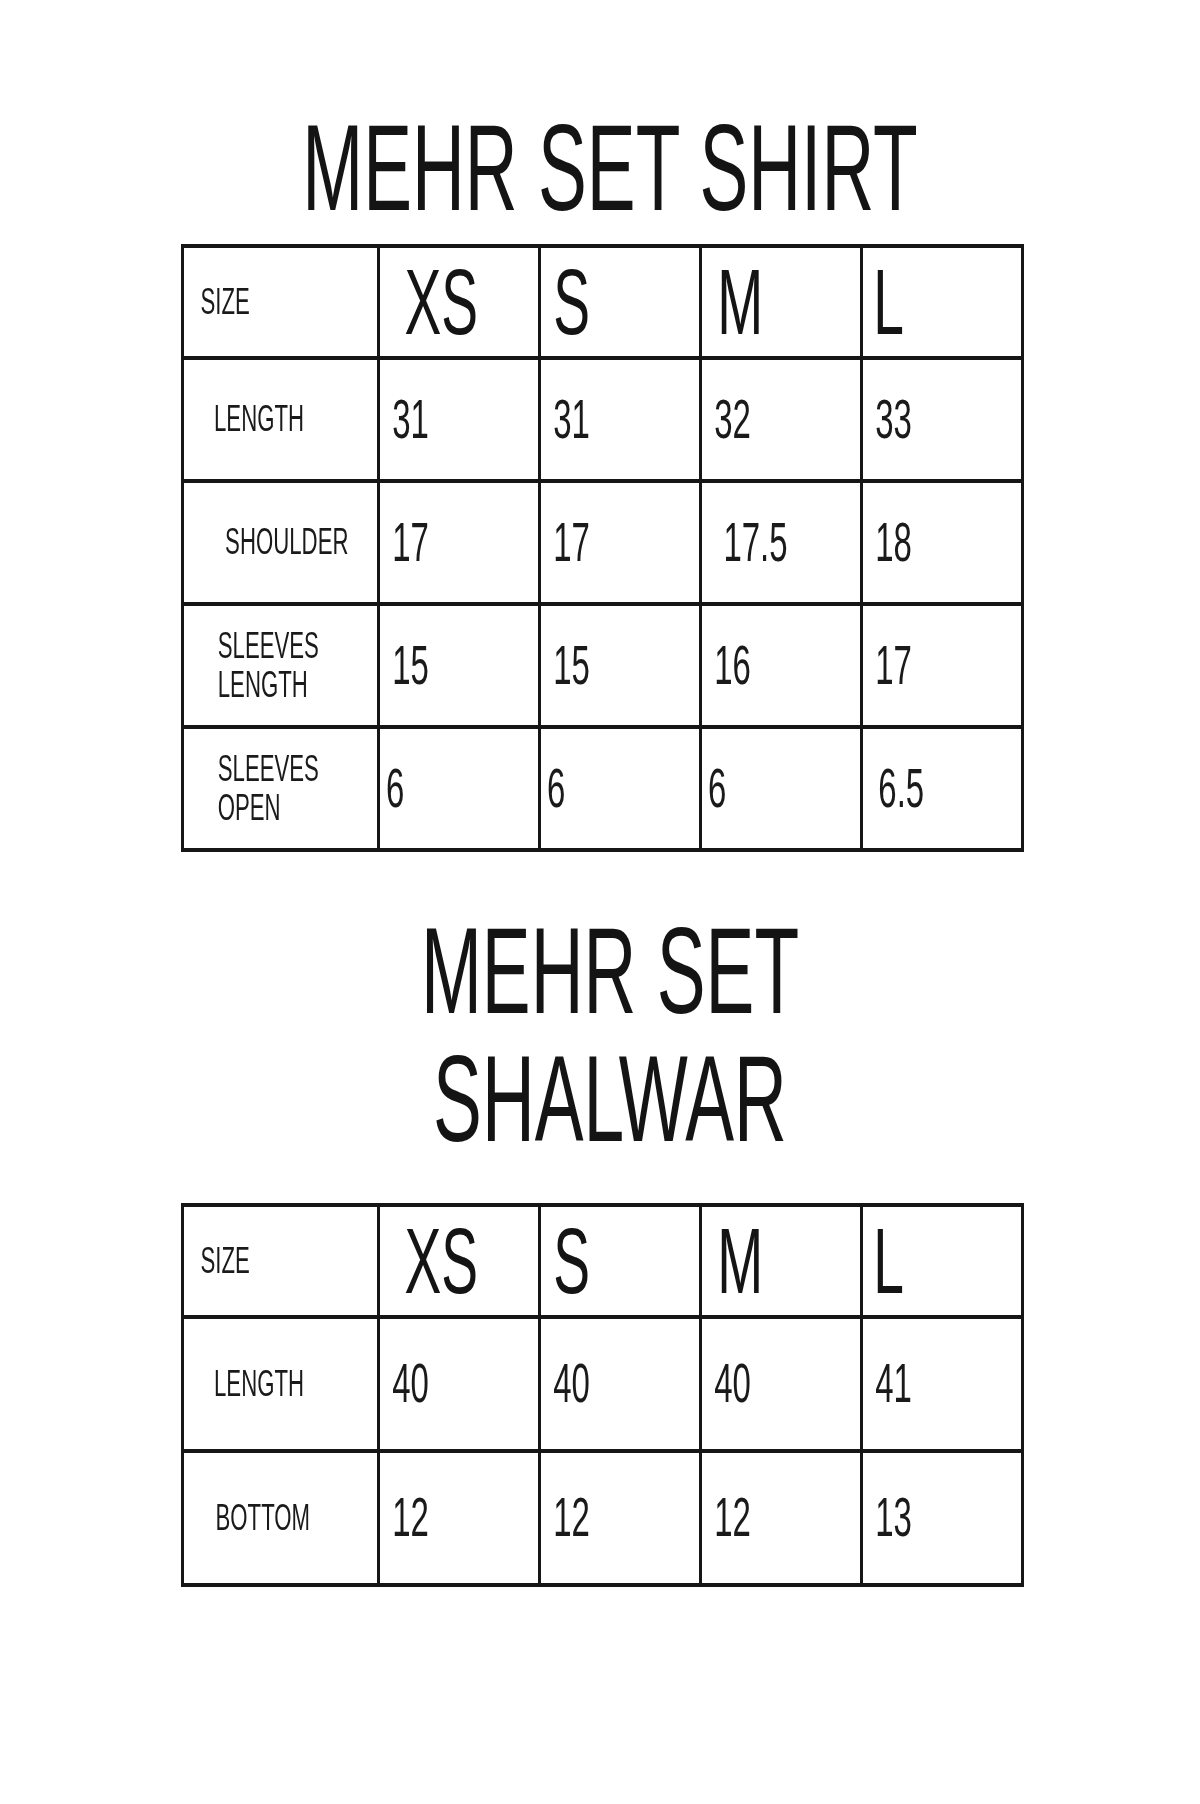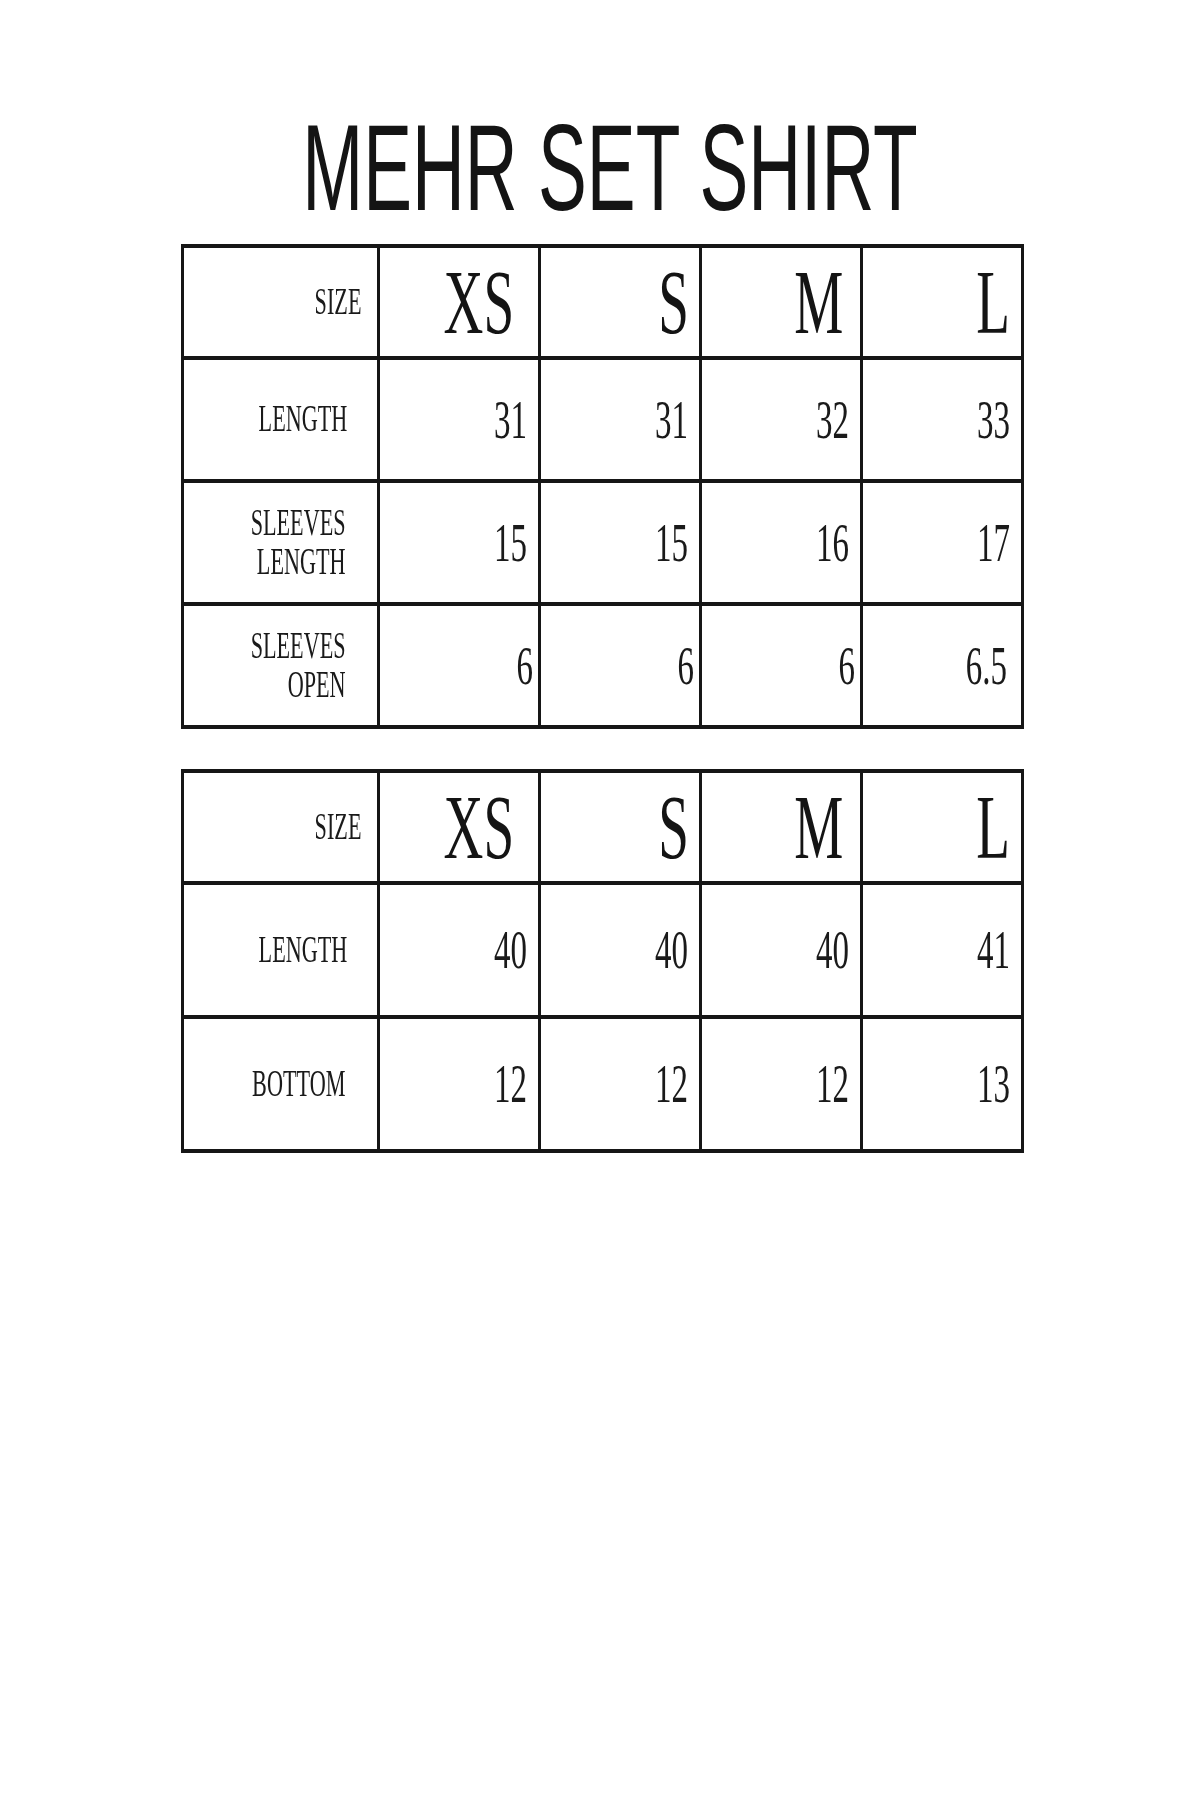--- a/index.html
+++ b/index.html
@@ -48,25 +48,24 @@
     background: #ffffff;
   }
   table.size-table.shirt   { margin-top: 12px; }
   table.size-table.shalwar { margin-top: 40px; }
 
   table.size-table td {
     border-top: 4px solid #161616;
     border-bottom: 4px solid #161616;
     border-left: 3px solid #161616;
     border-right: 3px solid #161616;
-    text-align: right;
+    text-align: left;
     vertical-align: middle;
     padding: 0;
     overflow: hidden;
-    font-family: Liberation Serif, serif;
   }
   table.size-table tr       { height: 123px; }
   table.size-table tr.hdr   { height: 112px; }
   table.shalwar   tr        { height: 134px; }
   table.shalwar   tr.hdr    { height: 112px; }
 
   .label {
     font-size: 37px;
     color: #1a1a1a;
   }
@@ -103,38 +102,46 @@
       <td><span class="cond size-letter">L</span></td>
     </tr>
     <tr>
       <td><span class="cond label">LENGTH</span></td>
       <td><span class="cond num">31</span></td>
       <td><span class="cond num">31</span></td>
       <td><span class="cond num">32</span></td>
       <td><span class="cond num">33</span></td>
     </tr>
     <tr>
+      <td><span class="cond label">SHOULDER</span></td>
+      <td><span class="cond num">17</span></td>
+      <td><span class="cond num">17</span></td>
+      <td><span class="cond num">17.5</span></td>
+      <td><span class="cond num">18</span></td>
+    </tr>
+    <tr>
       <td><span class="cond label">SLEEVES
 LENGTH</span></td>
       <td><span class="cond num">15</span></td>
       <td><span class="cond num">15</span></td>
       <td><span class="cond num">16</span></td>
       <td><span class="cond num">17</span></td>
     </tr>
     <tr>
       <td><span class="cond label">SLEEVES
 OPEN</span></td>
       <td><span class="cond num">6</span></td>
       <td><span class="cond num">6</span></td>
       <td><span class="cond num">6</span></td>
       <td><span class="cond num">6.5</span></td>
     </tr>
   </tbody>
     </table>
 
+  <h1 class="chart-title title-shalwar"><span class="cond">MEHR SET SHALWAR</span></h1>
 
   <table class="size-table shalwar">
     <colgroup>
       <col style="width:196px">
         <col style="width:161px">
         <col style="width:161px">
         <col style="width:161px">
         <col style="width:161px">
     </colgroup>
     <tbody>

